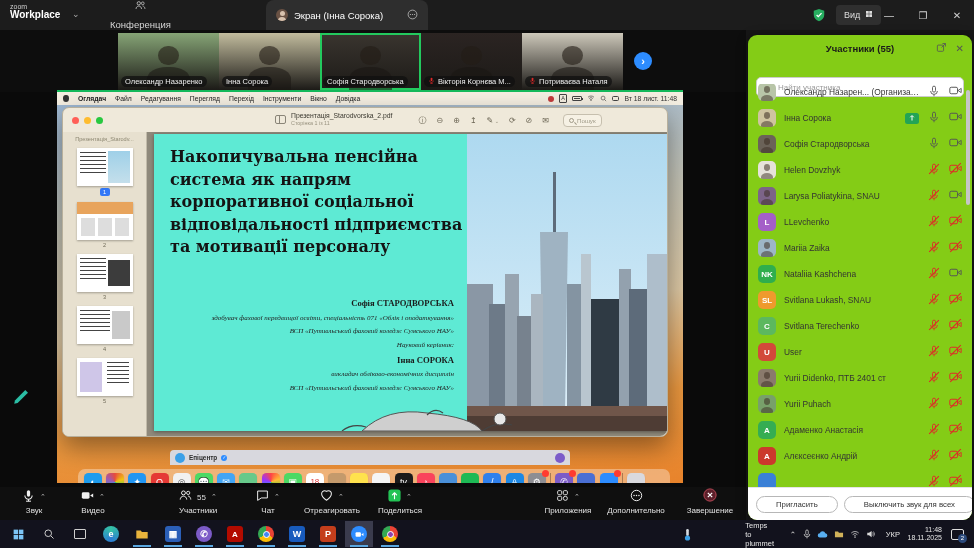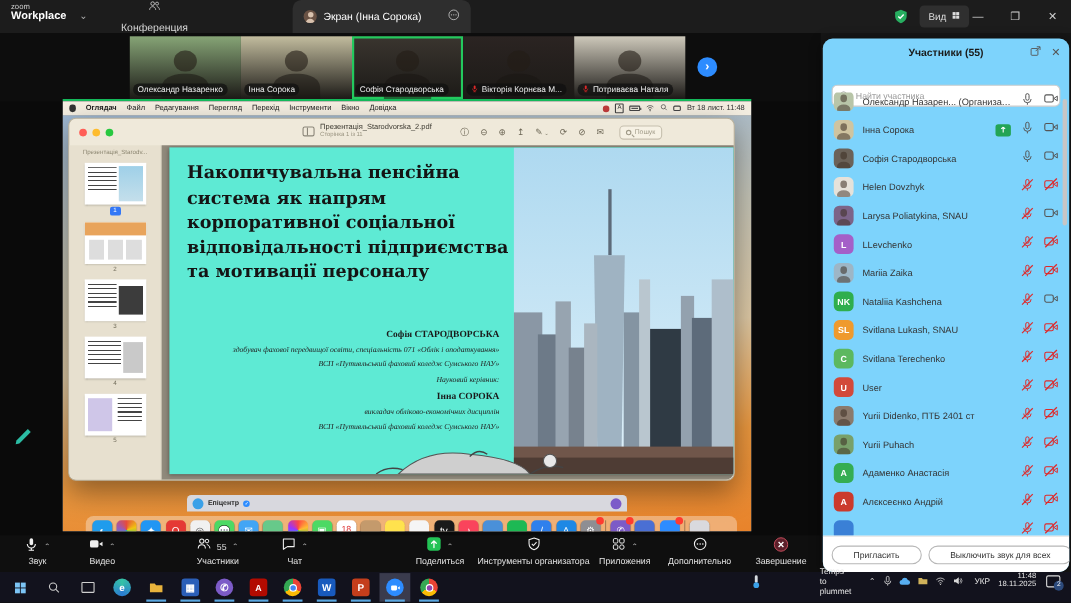--- a/index.html
+++ b/index.html
@@ -106,21 +106,21 @@
 
   
   .ztoolbar{position:absolute;top:457px;left:0;width:746px;height:33px;background:#0f0f0f;}
   .zt-item{position:absolute;top:2px;height:30px;text-align:center;color:#e2e2e2;}
   .zt-iconrow{height:16px;display:flex;align-items:center;justify-content:center;gap:5px;}
   .zt-label{font-size:8px;margin-top:1px;white-space:nowrap;}
   .zt-count{font-size:8px;color:#ddd;}
   .zt-chev{color:#bbb;font-size:7px;}
 
   
-  .panel{position:absolute;left:748px;top:5px;width:224px;height:485px;background:#7dd3fc;border-radius:9px;
+  .panel{position:absolute;left:748px;top:5px;width:224px;height:485px;background:#84cc16;border-radius:9px;
     box-shadow:0 2px 12px rgba(0,0,0,.45);overflow:hidden;}
   .p-header{position:absolute;top:0;left:0;right:0;height:26px;display:flex;align-items:center;}
   .p-title{position:absolute;left:0;right:0;text-align:center;font-size:9.5px;font-weight:bold;color:#1a1a1a;}
   .p-hicons{position:absolute;right:8px;top:0;height:26px;display:flex;align-items:center;gap:9px;color:#555;}
   .p-search{position:absolute;top:42px;left:8px;right:8px;height:20px;border:1px solid #ccc;border-radius:5px;
     display:flex;align-items:center;gap:4px;padding:0 6px;background:#fff;}
   .p-search input{border:none;outline:none;font-size:8px;color:#333;width:100%;background:transparent;font-family:inherit;}
   .p-search input::placeholder{color:#9a9a9a;}
   .p-list{position:absolute;top:49px;left:0;right:0;bottom:33px;overflow:hidden;}
   .p-row{height:26px;display:flex;align-items:center;gap:8px;padding:0 10px;}
@@ -140,21 +140,21 @@
   .p-btn.more{padding:3px 6px;letter-spacing:1px;}
 
   
   .wtaskbar{position:absolute;top:520px;left:0;width:974px;height:28px;background:#12121d;}
   .wapp{position:absolute;top:1px;width:28px;height:26px;display:flex;align-items:center;justify-content:center;}
   .wapp.active{background:#3a3b4d;}
   .wapp.run::after{content:"";position:absolute;bottom:0;left:5px;width:18px;height:2px;background:#5aa7e0;}
   .wapp .g{width:16px;height:16px;border-radius:3px;display:flex;align-items:center;justify-content:center;
     font-size:9px;font-weight:bold;color:#fff;}
   .tray{position:absolute;right:0;top:0;height:28px;color:#e6e6e6;}
-  .tray-item{position:absolute;top:0;height:16px;display:flex;align-items:center;font-size:7.5px;}
+  .tray-item{position:absolute;top:0;height:28px;display:flex;align-items:center;font-size:7.5px;}
   .tray-time{line-height:8.5px;text-align:right;font-size:7px;}
   .notif{width:13px;height:11px;border:1px solid #ddd;border-radius:2px;position:relative;}
   .notif .nb{position:absolute;right:-4px;bottom:-4px;width:9px;height:9px;border-radius:50%;background:#2c4a7c;
     color:#fff;font-size:6px;line-height:9px;text-align:center;}
 </style>
 </head>
 <body>
 
 <div id="app">
 
@@ -486,38 +486,38 @@
         </div>
         <div class="zt-item" style="left: 246px; width: 44px;">
           <div class="zt-iconrow">
             <span><svg width="13" height="13" viewBox="0 0 16 16">
                 <path d="M2 2.5h12v8.5H6.5L2 14z" fill="none" stroke="#f0f0f0" stroke-width="1.2" stroke-linejoin="round"></path>
               </svg></span>
             <span class="zt-chev">⌃</span>
           </div>
           <div class="zt-label">Чат</div>
         </div>
+        <div class="zt-item" style="left: 292px; width: 80px;">
+          <div class="zt-iconrow">
+            <span><svg width="13" height="13" viewBox="0 0 16 16">
+                <path d="M8 13.8S2 10 2 5.9C2 3.8 3.7 2.2 5.7 2.2 7 2.2 8 3 8 3s1-0.8 2.3-0.8c2 0 3.7 1.6 3.7 3.7C14 10 8 13.8 8 13.8z" fill="none" stroke="#f0f0f0" stroke-width="1.25"></path>
+              </svg></span>
+            <span class="zt-chev">⌃</span>
+          </div>
+          <div class="zt-label">Отреагировать</div>
+        </div>
         <div class="zt-item" style="left: 364px; width: 72px;">
           <div class="zt-iconrow">
             <span><svg width="13" height="13" viewBox="0 0 16 16">
                 <rect x="0.5" y="0.5" width="15" height="15" rx="3.5" fill="#23c355"></rect>
                 <path d="M8 12V5.5M8 4.6L5.4 7.2M8 4.6l2.6 2.6" stroke="#fff" stroke-width="1.4" fill="none" stroke-linecap="round"></path>
               </svg></span>
             <span class="zt-chev">⌃</span>
           </div>
           <div class="zt-label">Поделиться</div>
-        </div>
-        <div class="zt-item" style="left: 430px; width: 110px;">
-          <div class="zt-iconrow">
-            <span><svg width="13" height="13" viewBox="0 0 16 16">
-                <path d="M8 1.3l5.6 2v4.2c0 3.4-2.3 5.9-5.6 7-3.3-1.1-5.6-3.6-5.6-7V3.3z" fill="none" stroke="#f0f0f0" stroke-width="1.2"></path>
-                <path d="M5.5 8l1.8 1.8L10.8 6" fill="none" stroke="#f0f0f0" stroke-width="1.2"></path>
-              </svg></span>
-          </div>
-          <div class="zt-label">Инструменты организатора</div>
         </div>
         <div class="zt-item" style="left: 540px; width: 56px;">
           <div class="zt-iconrow">
             <span><svg width="13" height="13" viewBox="0 0 16 16">
                 <rect x="2" y="2" width="5" height="5" rx="1.4" fill="none" stroke="#f0f0f0" stroke-width="1.1"></rect>
                 <rect x="9" y="2" width="5" height="5" rx="1.4" fill="none" stroke="#f0f0f0" stroke-width="1.1"></rect>
                 <rect x="2" y="9" width="5" height="5" rx="1.4" fill="none" stroke="#f0f0f0" stroke-width="1.1"></rect>
                 <rect x="9" y="9" width="5" height="5" rx="2.5" fill="none" stroke="#f0f0f0" stroke-width="1.1"></rect>
               </svg></span>
             <span class="zt-chev">⌃</span>

